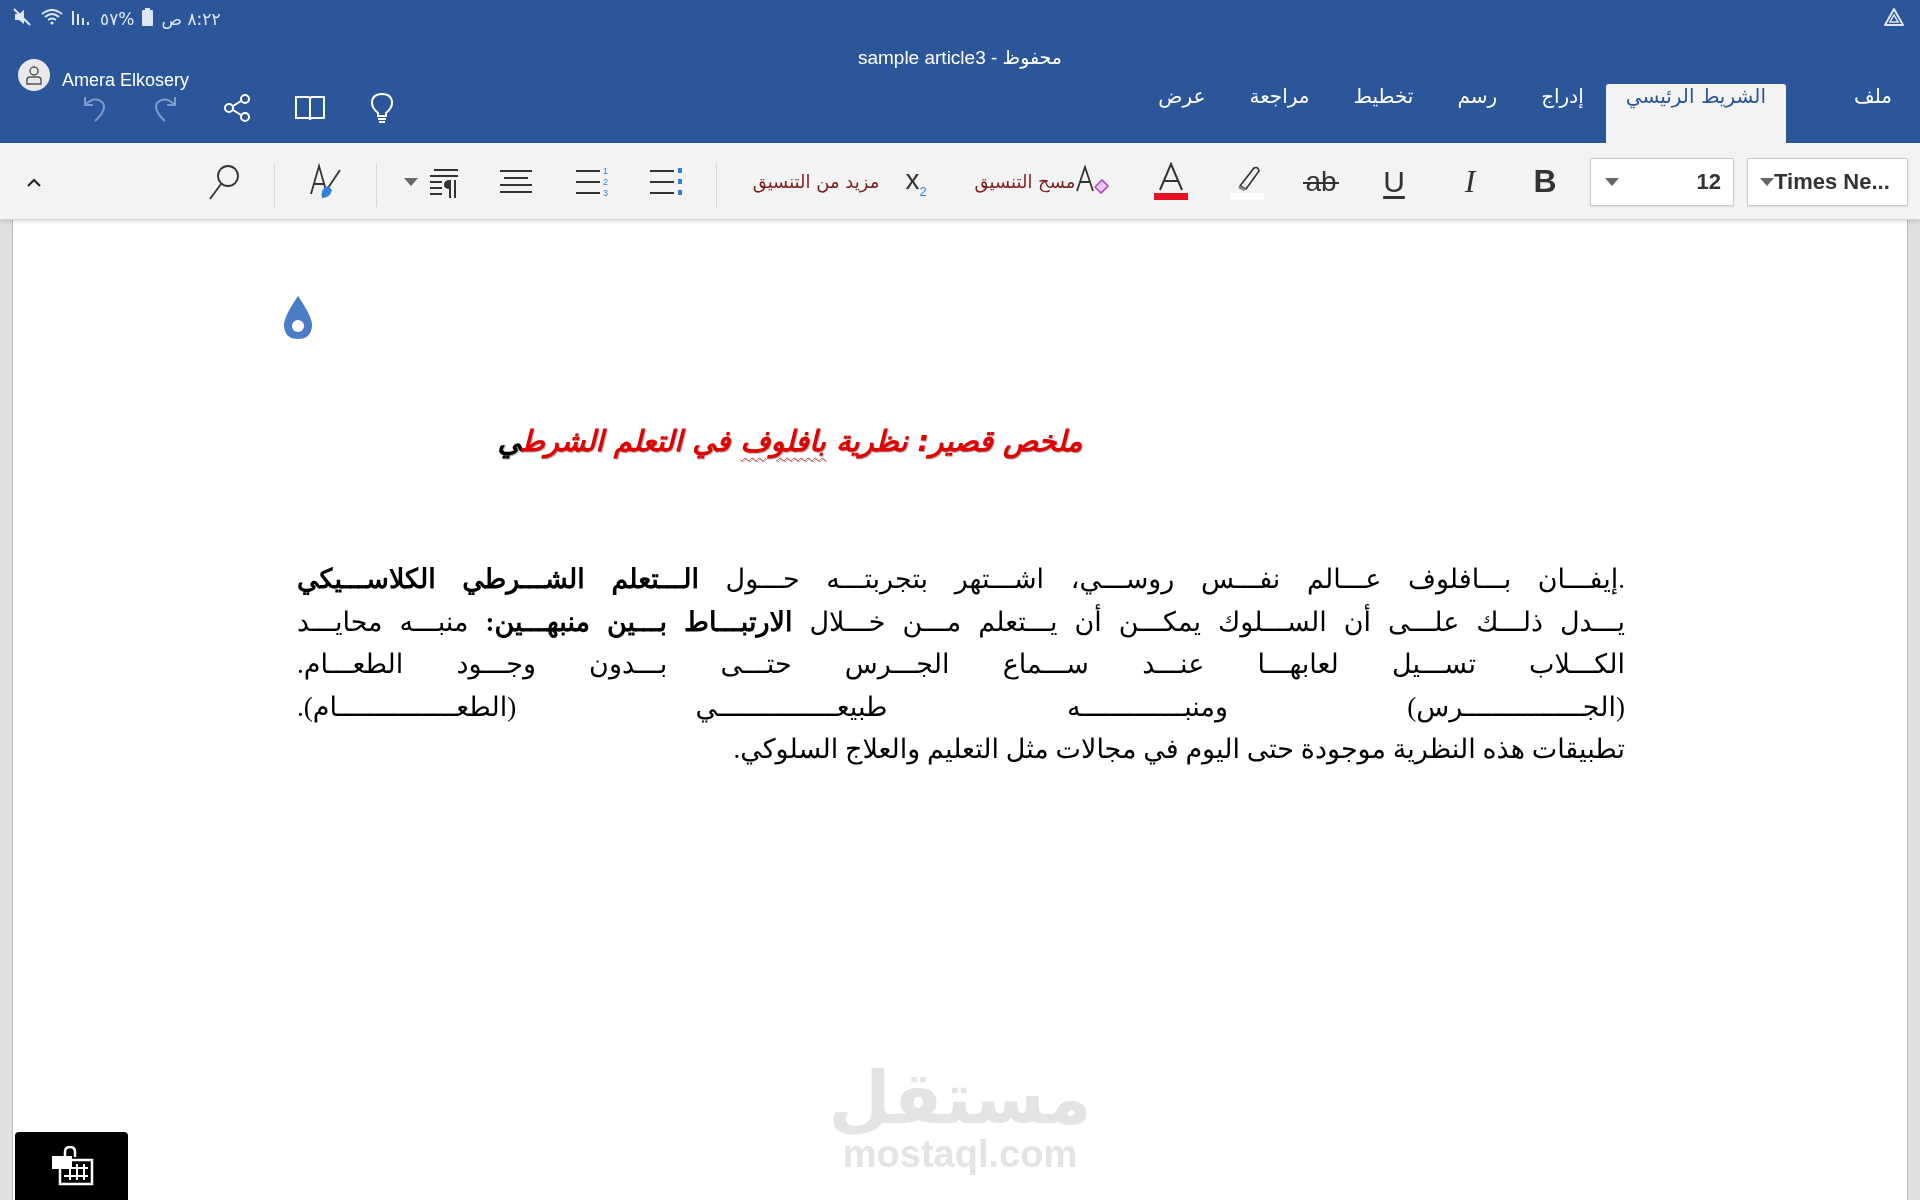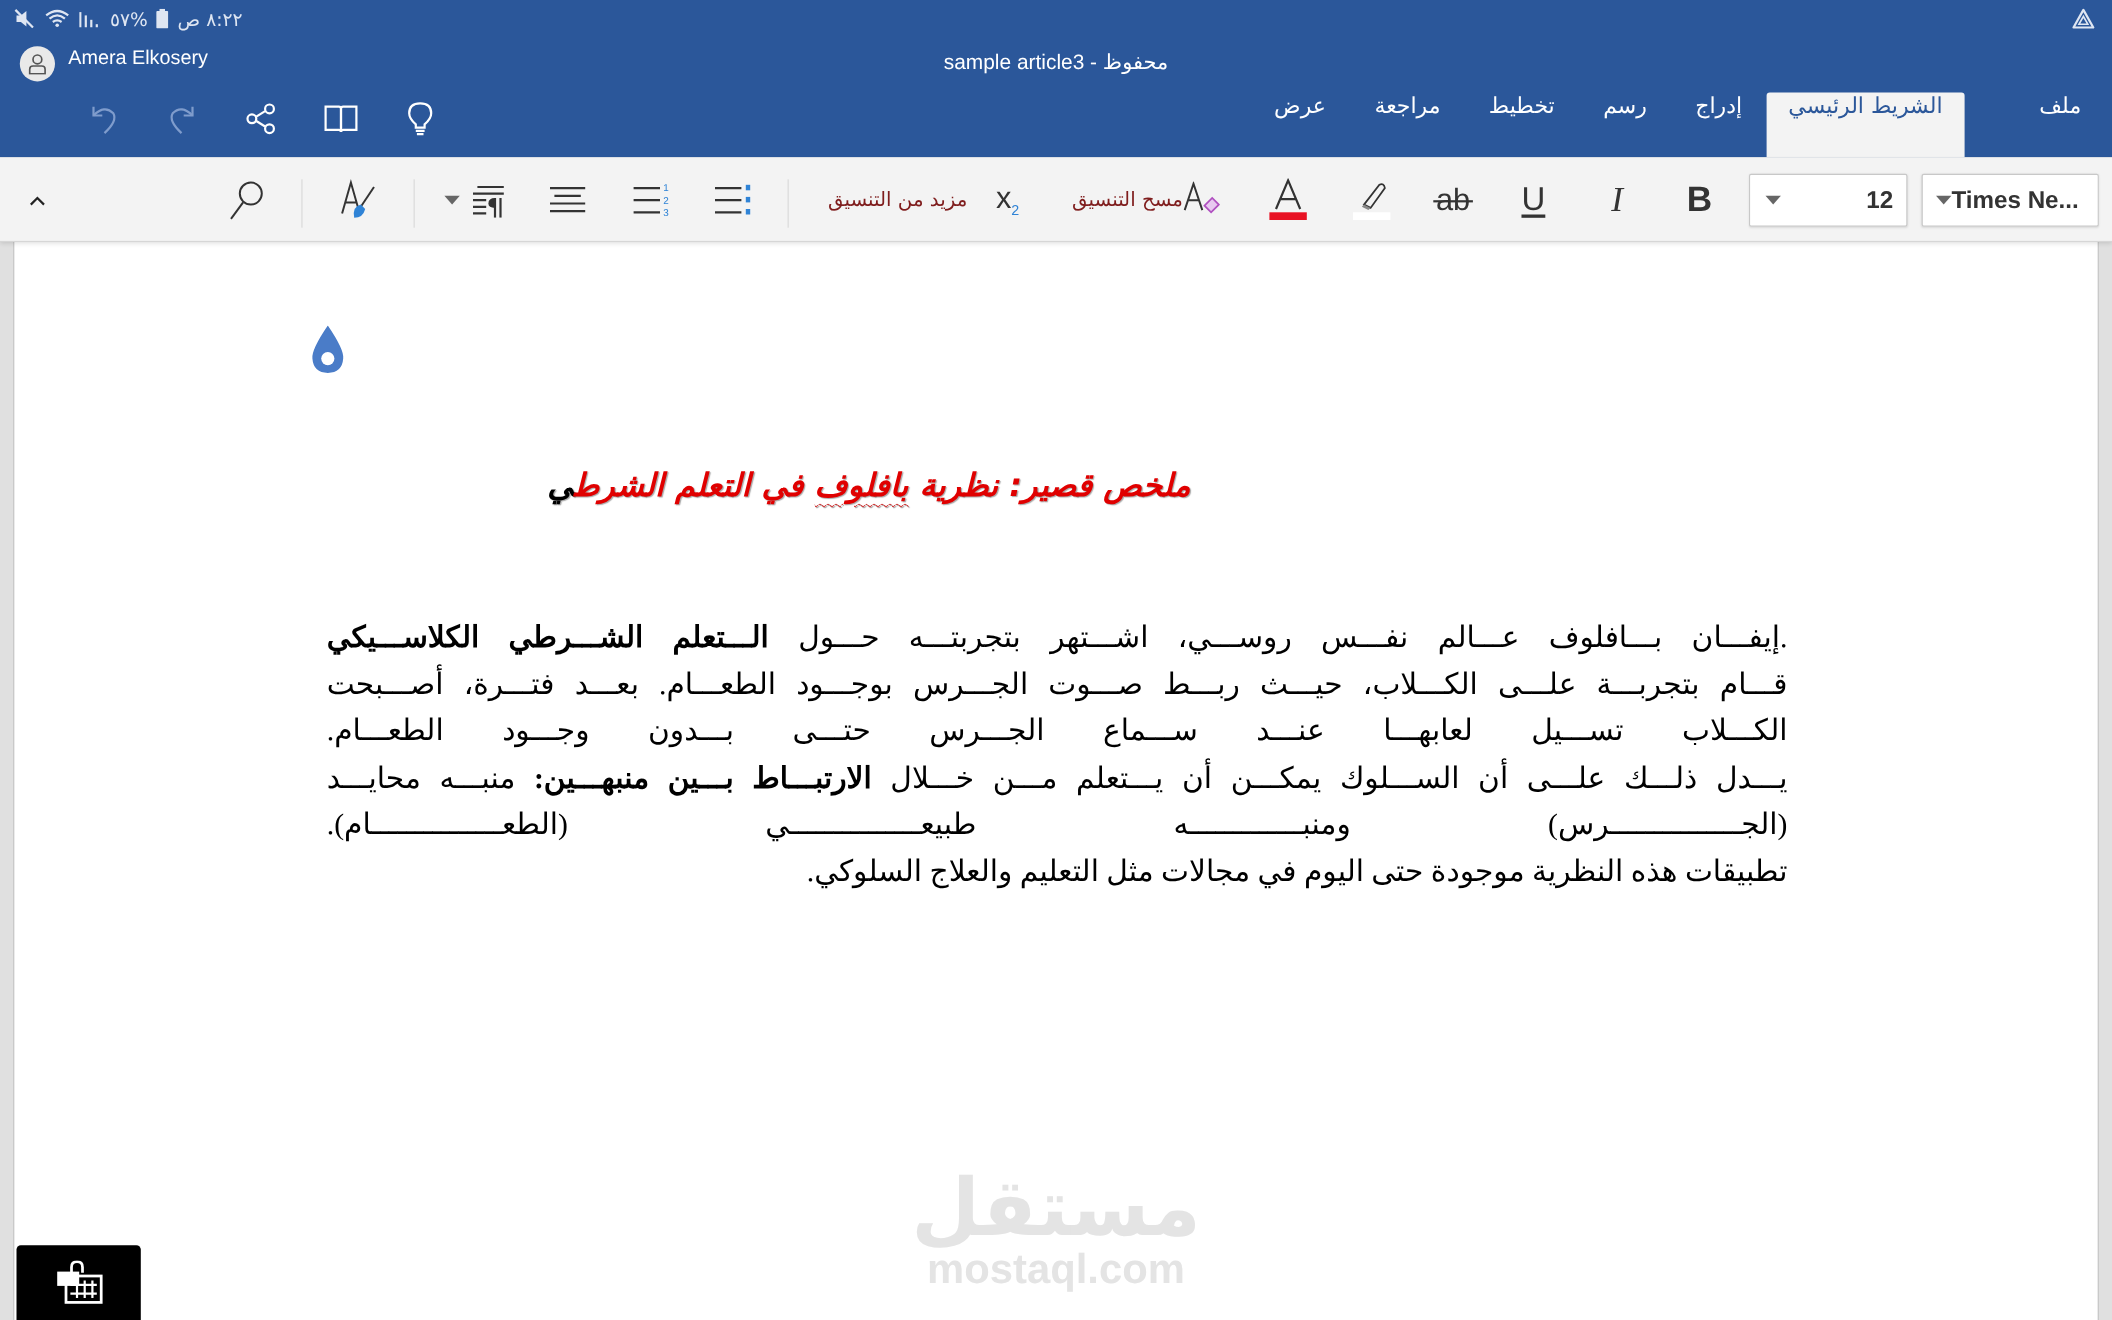--- a/index.html
+++ b/index.html
@@ -1,20 +1,20 @@
 <!DOCTYPE html>
 <html><head>
 <meta charset="utf-8">
 <style>
   * { box-sizing: border-box; margin: 0; padding: 0; }
   html, body { width: 1920px; height: 1200px; overflow: hidden; background: #e0e0e0; font-family: "Liberation Sans", "DejaVu Sans", sans-serif; }
   .topbar { position: absolute; left: 0; top: 0; width: 1920px; height: 143px; background: #2b579a; color: #fff; }
   .status { position: absolute; top: 6px; left: 12px; height: 26px; display: flex; align-items: center; gap: 8px; font-size: 17px; color: #dfe6f2; direction: rtl; font-family: "DejaVu Sans", sans-serif; }
   .status-right { position: absolute; top: 6px; right: 14px; width: 24px; height: 24px; }
-  .user { position: absolute; left: 18px; top: 42px; display: flex; align-items: flex-start; gap: 12px; }
+  .user { position: absolute; left: 18px; top: 59px; display: flex; align-items: flex-end; gap: 12px; }
   .avatar { width: 32px; height: 32px; border-radius: 50%; background: #e9e9e9; display: flex; align-items: center; justify-content: center; }
   .user-name { font-size: 18px; color: #fff; }
   .doc-title { position: absolute; top: 46px; left: 0; width: 1920px; text-align: center; font-size: 19px; color: #fff; }
   .qa { position: absolute; top: 92px; left: 78px; display: flex; gap: 40px; align-items: center; }
   .qa .ic { width: 32px; height: 32px; display: flex; align-items: center; justify-content: center; }
   .tabs { position: absolute; top: 84px; right: 0; height: 59px; display: flex; flex-direction: row-reverse; align-items: stretch; }
   .tab { padding: 0 22px; display: flex; align-items: flex-start; font-size: 20px; color: #fff; font-family: "DejaVu Sans", sans-serif; cursor: pointer; white-space: nowrap; }
   .tab.active { background: #f3f3f3; color: #2b579a; border-radius: 3px 3px 0 0; padding: 0 20px; }
   .tab.file { padding: 0 28px 0 24px; margin-left: 44px; }
   .toolbar { position: absolute; top: 143px; left: 0; width: 1920px; height: 77px; background: #f3f3f3; border-bottom: 1px solid #d6d6d6; box-shadow: 0 2px 4px rgba(0,0,0,0.12); z-index: 2; }
@@ -293,23 +293,22 @@
       <circle cx="15" cy="30" r="6" fill="#fff"></circle>
     </svg>
 </div>
 
 <div class="doc-heading">
   <span>ملخص قصير: نظرية </span><span class="squig">بافلوف</span><span> في التعلم الشرط</span><span class="black">ي</span>
 </div>
 
 <div class="body-text">
   <p><span>.إيفـــان بـــافلوف عـــالم نفـــس روســـي، اشـــتهر بتجربتـــه حـــول </span><b>الـــتعلم الشـــرطي الكلاســـيكي</b></p>
-  <p><span>قـــام بتجربـــة علـــى الكـــلاب، حيـــث ربـــط صـــوت الجـــرس بوجـــود الطعـــام. بعـــد فتـــرة، أصـــبحت</span></p>
+  <p><span>يـــدل ذلـــك علـــى أن الســـلوك يمكـــن أن يـــتعلم مـــن خـــلال </span><b>الارتبـــاط بـــين منبهـــين:</b><span> منبـــه محايـــد</span></p>
   <p><span>الكـــلاب تســـيل لعابهـــا عنـــد ســـماع الجـــرس حتـــى بـــدون وجـــود الطعـــام.</span></p>
-  <p><span>يـــدل ذلـــك علـــى أن الســـلوك يمكـــن أن يـــتعلم مـــن خـــلال </span><b>الارتبـــاط بـــين منبهـــين:</b><span> منبـــه محايـــد</span></p>
   <p><span>(الجـــــــــــــــرس) ومنبـــــــــــــه طبيعـــــــــــــــي (الطعـــــــــــــــام).</span></p>
   <p class="last"><span>تطبيقات هذه النظرية موجودة حتى اليوم في مجالات مثل التعليم والعلاج السلوكي.</span></p>
 </div>
 
 <div class="wm wm-ar">مستقل</div>
 <div class="wm wm-en">mostaql.com</div>
 
 <div class="kbd">
   <svg width="44" height="40" viewBox="0 0 44 40">
       <rect x="10" y="14" width="32" height="24" stroke="#fff" stroke-width="2.5" fill="#000"></rect>

